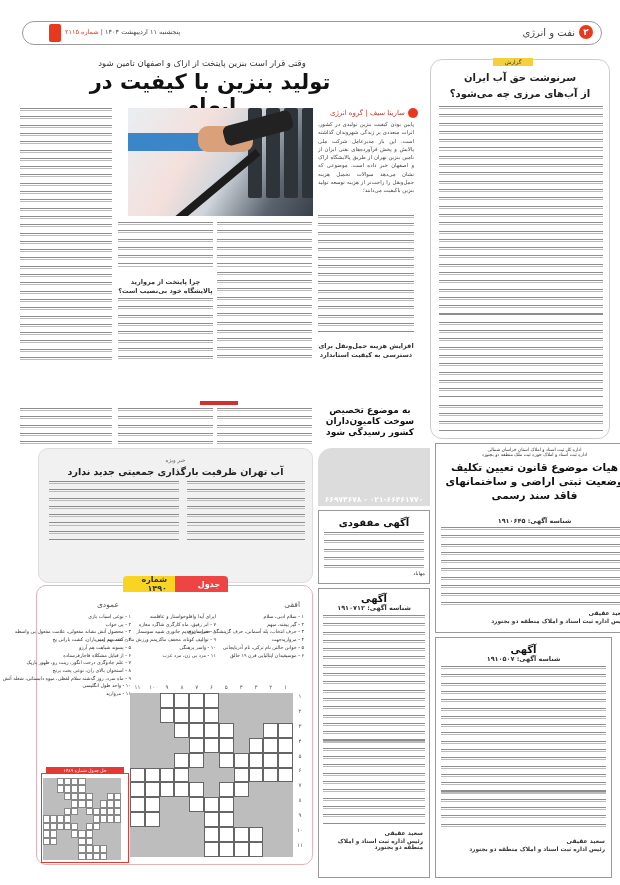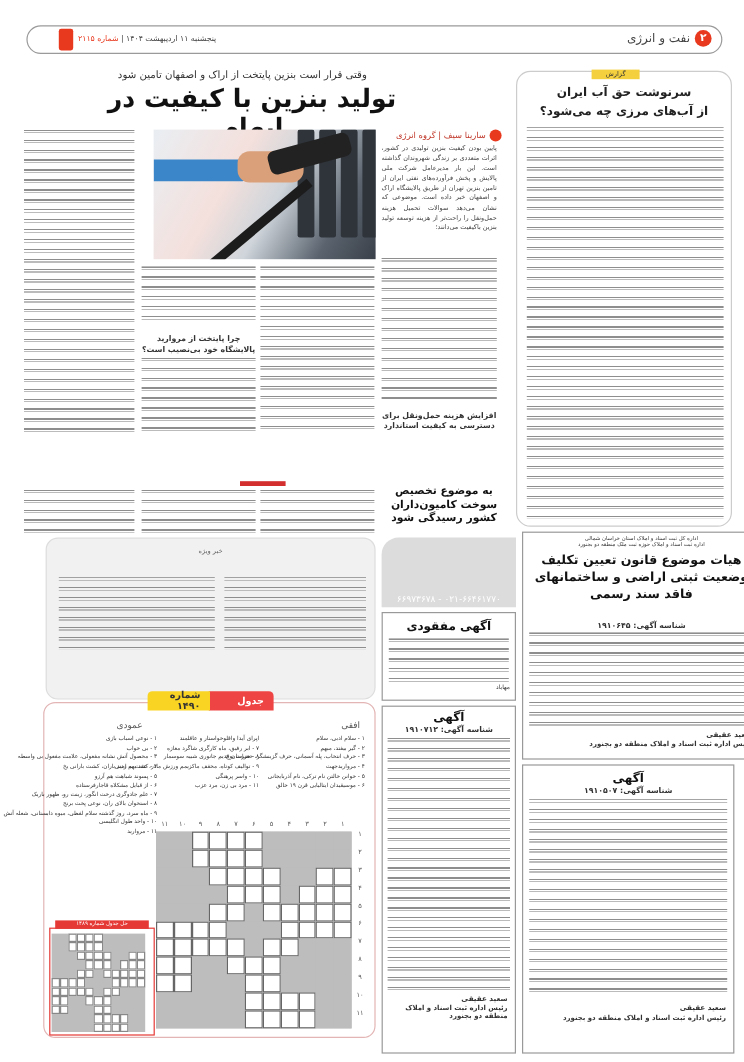--- a/index.html
+++ b/index.html
@@ -33,21 +33,21 @@
 
 .ib{left:430px;top:59px;width:180px;height:380px;border:1px solid #ccc;border-radius:12px;background:#fff}
 .ib .tag{position:absolute;left:62px;top:-2px;width:40px;height:8px;background:#f4d03f;font-size:5.5px;text-align:center;line-height:8px;color:#333}
 .ib .t1{position:absolute;left:0;right:0;top:12px;text-align:center;font-size:10px;font-weight:bold;color:#222}
 .ib .t2{position:absolute;left:0;right:0;top:28px;text-align:center;font-size:10px;font-weight:bold;color:#222}
 
 .adbox{border:1px solid #999;background:#fff}
 .ad-title{text-align:center;font-weight:bold;color:#111}
 .conn{left:318px;top:448px;width:112px;height:58px;background:#dcdcdc;border-radius:14px 0 0 0}
 .conn .inner{position:absolute;left:0;top:0;right:0;height:40px;background:#fff;border-radius:12px 0 12px 12px;border:1px solid #bbb;text-align:center;font-size:7px;font-family:"DejaVu Serif",serif;line-height:12px;padding-top:6px;color:#333}
-.conn .phone{position:absolute;left:0;right:0;bottom:2px;text-align:center;color:#fff;font-size:7.5px;font-weight:normal;letter-spacing:.5px}
+.conn .phone{position:absolute;left:0;right:0;bottom:2px;text-align:center;color:#fff;font-size:7.5px;font-weight:bold;letter-spacing:.5px}
 .tehran{left:38px;top:448px;width:275px;height:135px;background:#f1f1f1;border:1px solid #ddd;border-radius:10px}
 .tehran .kick{position:absolute;left:0;right:0;top:8px;text-align:center;font-size:5.5px;color:#666}
 .tehran .ti{position:absolute;left:0;right:0;top:17px;text-align:center;font-size:9.5px;font-weight:bold;color:#222}
 
 .cw{left:36px;top:585px;width:277px;height:280px;border:1px solid #e3b5b5;border-radius:10px;background:#fff}
 .cw .tab{position:absolute;top:-10px;height:16px;font-size:8px;font-weight:bold;display:flex;align-items:center;padding:0 8px}
 .cw .tab.red{left:137px;width:54px;background:#ef4444;color:#fff;border-radius:0 4px 0 0}
 .cw .tab.yel{left:86px;width:52px;background:#f9d423;color:#333;border-radius:4px 0 0 0}
 .cw .hl{position:absolute;font-size:7.5px;color:#555}
 .cw .clue{position:absolute;font-size:4.8px;line-height:7.7px;color:#333}
@@ -115,20 +115,21 @@
   <div class="t2">از آب‌های مرزی چه می‌شود؟</div>
   <div class="abs col txt" style="left:8px;top:46px;width:164px;height:326px"></div>
 </div>
 
 <div class="abs conn">
   <div class="phone">۰۲۱-۶۶۴۶۱۷۷۰ - ۶۶۹۷۳۶۷۸</div>
 </div>
 
 <div class="abs tehran">
   <div class="kick">خبر ویژه</div>
+  <div class="ti">آب تهران ظرفیت بارگذاری جمعیتی جدید ندارد</div>
   <div class="abs col txt" style="left:148px;top:32px;width:118px;height:60px"></div>
   <div class="abs col txt" style="left:10px;top:32px;width:130px;height:60px"></div>
 </div>
 
 <div class="abs adbox" style="left:318px;top:510px;width:112px;height:74px">
   <div class="ad-title" style="font-size:10px;margin-top:6px">آگهی مفقودی</div>
   <div class="col txt" style="margin:4px 5px 0;height:38px"></div>
   <div style="font-size:5px;text-align:right;padding-right:4px">مهاباد</div>
 </div>
 <div class="abs adbox" style="left:318px;top:588px;width:112px;height:290px">

